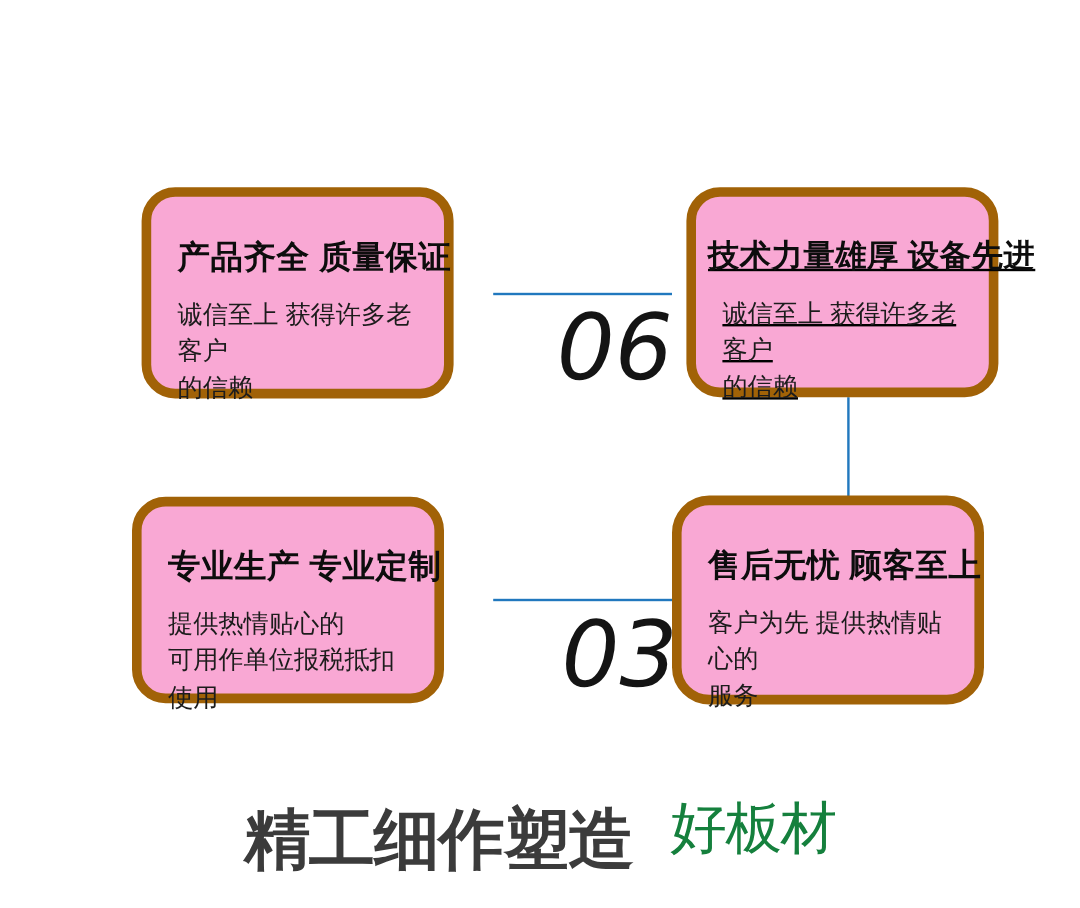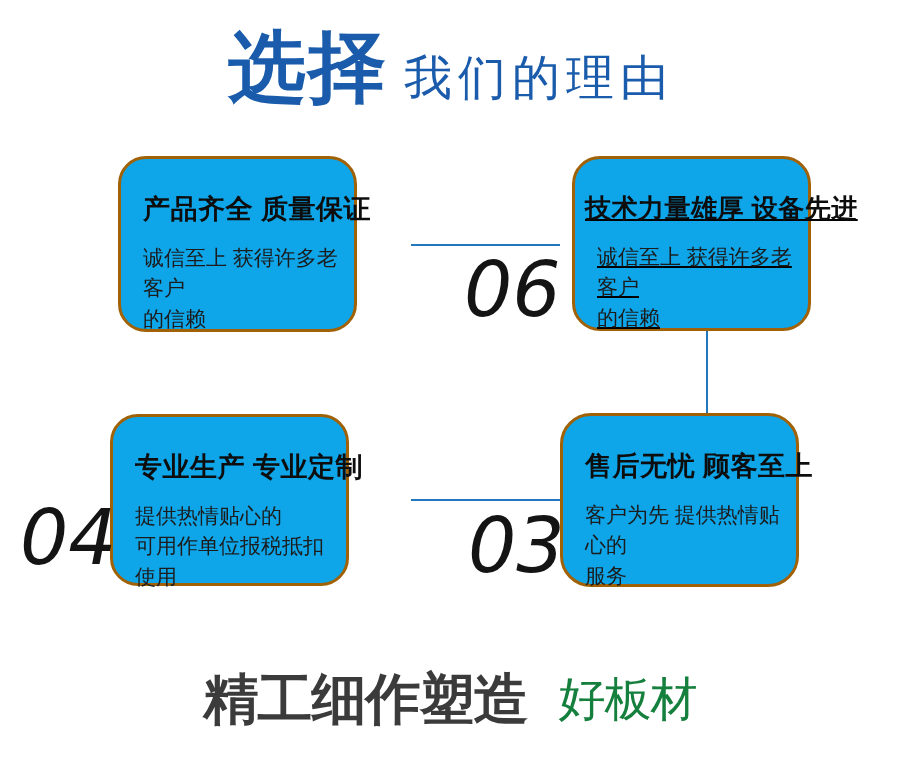--- a/index.html
+++ b/index.html
@@ -33,23 +33,23 @@
     font-weight: 500;
     color: #1a5cab;
     letter-spacing: 6px;
     margin-left: 16px;
     margin-bottom: 10px;
   }
 
   
   .card {
     position: absolute;
-    width: 239px;
-    background: #0ea5e9;
-    border: 3px solid #a16207;
+    width: 260px;
+    background: #f9a8d4;
+    border: 8px solid #a16207;
     border-radius: 28px;
     padding: 32px 14px 0 22px;
   }
   .card-1 { left: 118px; top: 156px; height: 176px; }
   .card-2 { left: 572px; top: 156px; height: 175px; text-decoration: underline; }
   .card-4 { left: 110px; top: 414px; height: 172px; }
   .card-3 { left: 560px; top: 413px; height: 174px; border-radius: 31px; }
 
   .card-title {
     font-size: 27px;
@@ -88,21 +88,21 @@
   .line-h2 { left: 411px; top: 499px; width: 149px; height: 2px; }
   .line-v1 { left: 706px; top: 331px; width: 2px;  height: 83px; }
 
   
   .footer-row {
     position: absolute;
     left: 0; right: 0;
     top: 664px;
     display: flex;
     justify-content: center;
-    align-items: center;
+    align-items: flex-start;
     white-space: nowrap;
     gap: 31px;
   }
   .f-main {
     font-size: 55px;
     line-height: 1.3;
     font-weight: bold;
     color: #3b3b3b;
     letter-spacing: -1px;
   }
@@ -112,24 +112,20 @@
     font-weight: 400;
     color: #15803d;
     letter-spacing: -1px;
   }
 </style>
 </head>
 <body>
 
 <div class="page">
 
-  <div class="title-row">
-    <span class="t-accent">选择</span>
-    <span class="t-rest">我们的理由</span>
-  </div>
 
   <div class="line line-h1"></div>
   <div class="line line-v1"></div>
   <div class="line line-h2"></div>
 
   <div class="card card-1">
     <div class="card-title">产品齐全 质量保证</div>
     <div class="card-desc">诚信至上 获得许多老客户
 的信赖</div>
   </div>
@@ -146,20 +142,19 @@
     <div class="card-desc">客户为先 提供热情贴心的
 服务</div>
   </div>
   <div class="num num-3">03</div>
 
   <div class="card card-4">
     <div class="card-title">专业生产 专业定制</div>
     <div class="card-desc">提供热情贴心的
 可用作单位报税抵扣使用</div>
   </div>
-  <div class="num num-4">04</div>
 
   <div class="footer-row">
     <span class="f-main">精工细作塑造</span>
     <span class="f-accent">好板材</span>
   </div>
 
 </div>
 
 </body></html>

